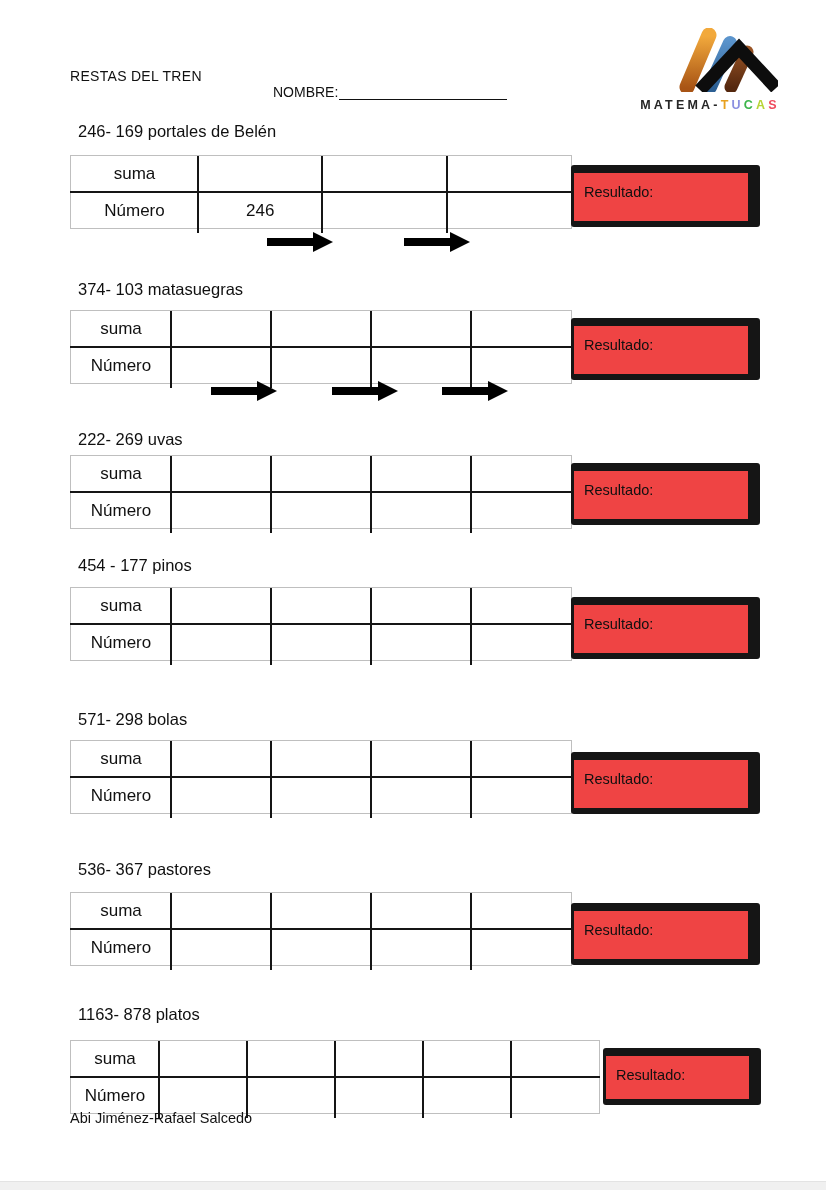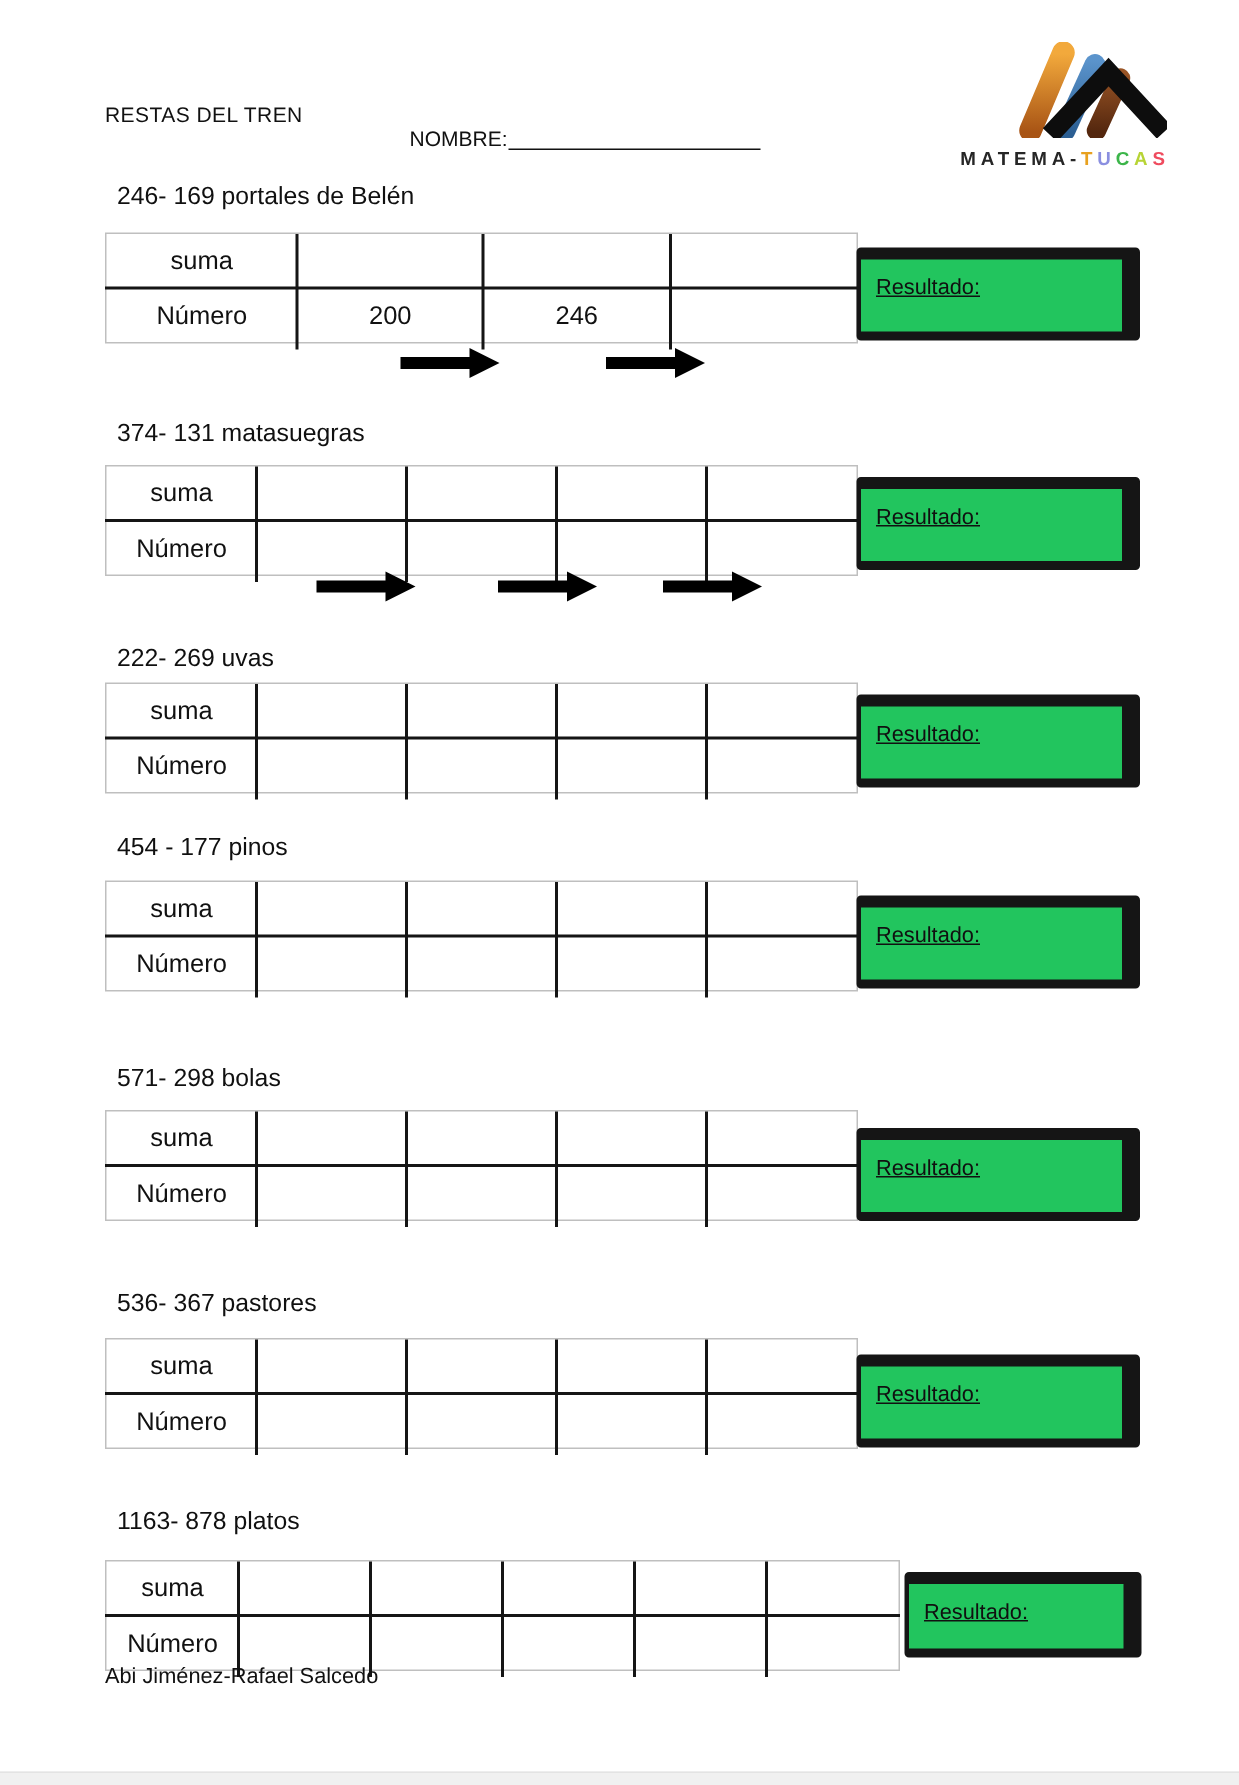--- a/index.html
+++ b/index.html
@@ -16,22 +16,22 @@
   .logo-text{margin-top:2px;font-size:12.5px;font-weight:bold;letter-spacing:3.2px;white-space:nowrap;color:#262626;}
   
   .ex-title{position:absolute;font-size:16.5px;color:#101010;}
   .ex-table{position:absolute;background:#fff;border:1px solid #bfbfbf;}
   .trow{position:absolute;left:0;display:flex;height:35px;}
   .trow1{top:0;} .trow2{top:37px;}
   .tcell{flex:none;text-align:center;line-height:35px;font-size:17px;overflow:hidden;}
   .hline{position:absolute;left:-1px;right:-1px;top:35px;height:2px;background:#151515;}
   .vline{position:absolute;top:0;width:2px;background:#151515;}
   .result-box{
-    position:absolute;background:#22c55e;border-style:solid;border-color:#151515;
-    border-width:8px 12px 6px 3px;border-radius:3px;box-sizing:border-box;text-decoration:underline;
+    position:absolute;background:#ef4444;border-style:solid;border-color:#151515;
+    border-width:8px 12px 6px 3px;border-radius:3px;box-sizing:border-box;
   }
   .result-label{display:block;padding:11px 0 0 10px;font-size:14.5px;color:#101010;}
   .arrow{position:absolute;width:66px;height:20px;}
   .arrow .shaft{position:absolute;left:0;top:6px;width:48px;height:8px;background:#000;}
   .arrow .head{position:absolute;left:46px;top:0;width:0;height:0;
     border-left:20px solid #000;border-top:10px solid transparent;border-bottom:10px solid transparent;}
   .footer-credit{position:absolute;left:70px;top:1110px;font-size:14.5px;}
   .page-edge{position:absolute;left:0;right:0;bottom:0;height:8px;background:#f0f0f0;border-top:1px solid #e3e3e3;}
 </style>
 </head>
@@ -76,42 +76,41 @@
       <div class="ex-title" style="left: 78px; top: 122px;">246- 169 portales de Belén</div>
       <div class="ex-table" style="left: 70px; top: 155px; width: 500px; height: 72px;">
         <div class="trow trow1">
             <div class="tcell" style="width: 127px;">suma</div>
             <div class="tcell" style="width: 124.333px;"></div>
             <div class="tcell" style="width: 124.333px;"></div>
             <div class="tcell" style="width: 124.333px;"></div>
           </div>
         <div class="trow trow2">
             <div class="tcell" style="width: 127px;">Número</div>
-            <div class="tcell" style="width: 124.333px;">200</div>
             <div class="tcell" style="width: 124.333px;">246</div>
           </div>
         <div class="hline"></div>
       <div class="vline" style="left: 126px; height: 77px;"></div>
           <div class="vline" style="left: 250.333px; height: 77px;"></div>
           <div class="vline" style="left: 374.667px; height: 77px;"></div>
         </div>
       <div class="result-box" style="left: 571px; top: 165px; width: 189px; height: 62px;">
         <span class="result-label">Resultado:</span>
       </div>
     <div class="arrow" style="left: 267px; top: 232px;">
           <div class="shaft"></div>
           <div class="head"></div>
         </div>
         <div class="arrow" style="left: 404px; top: 232px;">
           <div class="shaft"></div>
           <div class="head"></div>
         </div>
       </div>
       <div class="exercise">
-      <div class="ex-title" style="left: 78px; top: 280px;">374- 131 matasuegras</div>
+      <div class="ex-title" style="left: 78px; top: 280px;">374- 103 matasuegras</div>
       <div class="ex-table" style="left: 70px; top: 310px; width: 500px; height: 72px;">
         <div class="trow trow1">
             <div class="tcell" style="width: 100px;">suma</div>
             <div class="tcell" style="width: 100px;"></div>
             <div class="tcell" style="width: 100px;"></div>
             <div class="tcell" style="width: 100px;"></div>
             <div class="tcell" style="width: 100px;"></div>
           </div>
         <div class="trow trow2">
             <div class="tcell" style="width: 100px;">Número</div>

